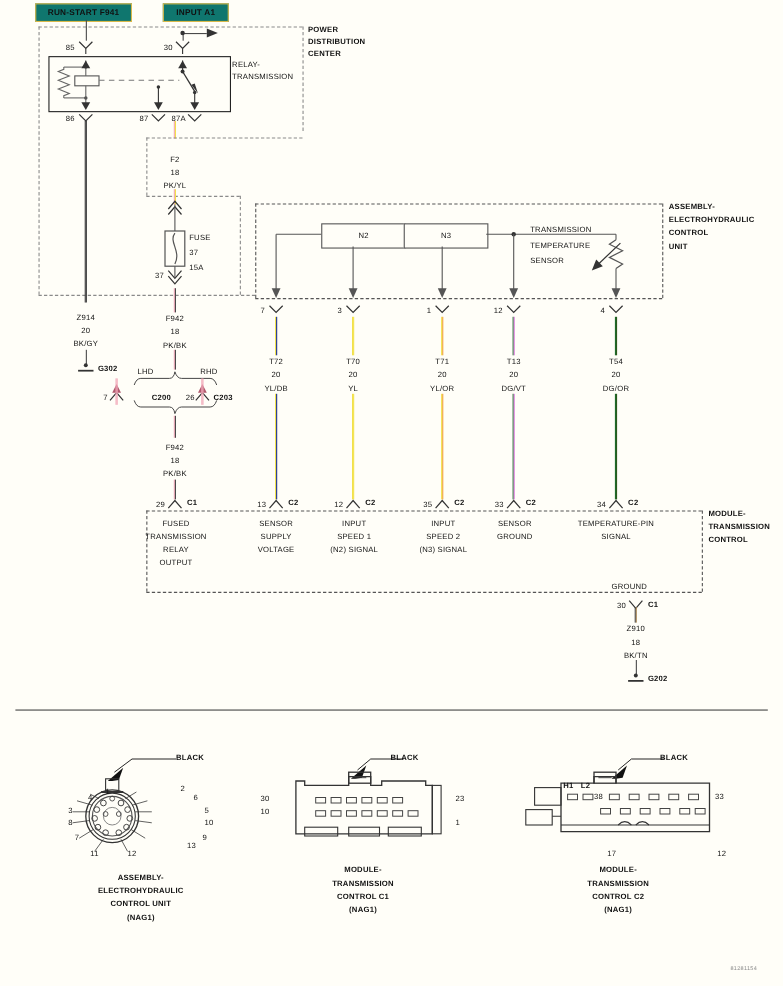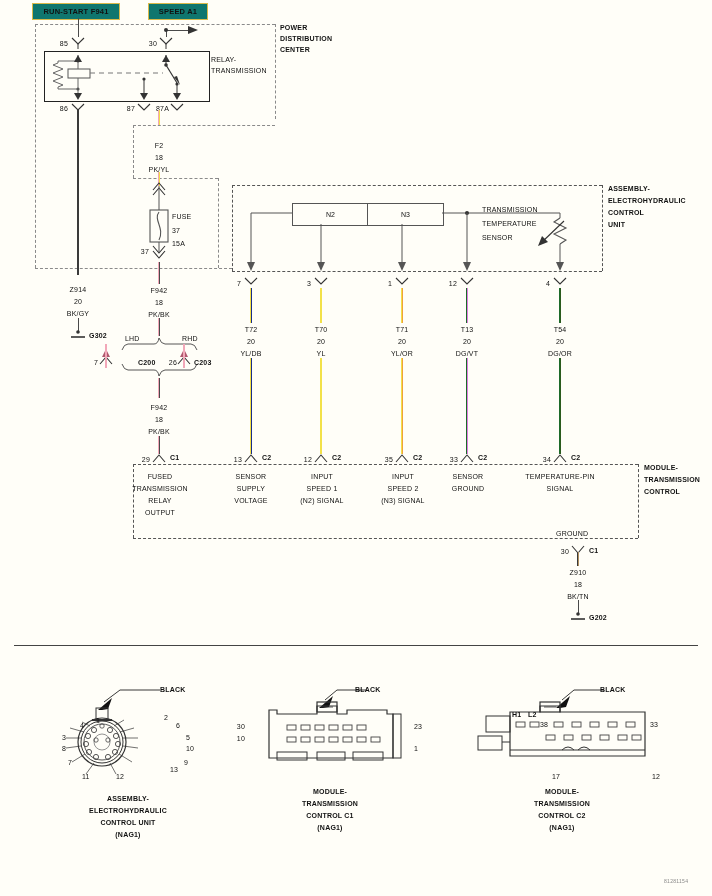--- a/index.html
+++ b/index.html
@@ -32,21 +32,21 @@
 </style>
 </head>
 <body>
 
 <div class="page">
 
   <div class="hdrbox" style="left:32px;top:3px;width:86px;height:15px;">
     <span>RUN-START F941</span>
   </div>
   <div class="hdrbox" style="left:148px;top:3px;width:58px;height:15px;">
-    <span>SPEED A1</span>
+    <span>INPUT A1</span>
   </div>
 
   <div class="dashgray-h" style="left:35px;top:24px;width:240px;"></div>
   <div class="dashgray-v" style="left:35px;top:24px;height:244px;"></div>
   <div class="dashgray-v" style="left:275px;top:24px;height:95px;"></div>
   <div class="dashgray-h" style="left:35px;top:268px;width:197px;"></div>
 
   <div class="lbl b" style="left:280px;top:23px;">POWER</div>
   <div class="lbl b" style="left:280px;top:34px;">DISTRIBUTION</div>
   <div class="lbl b" style="left:280px;top:45px;">CENTER</div>

